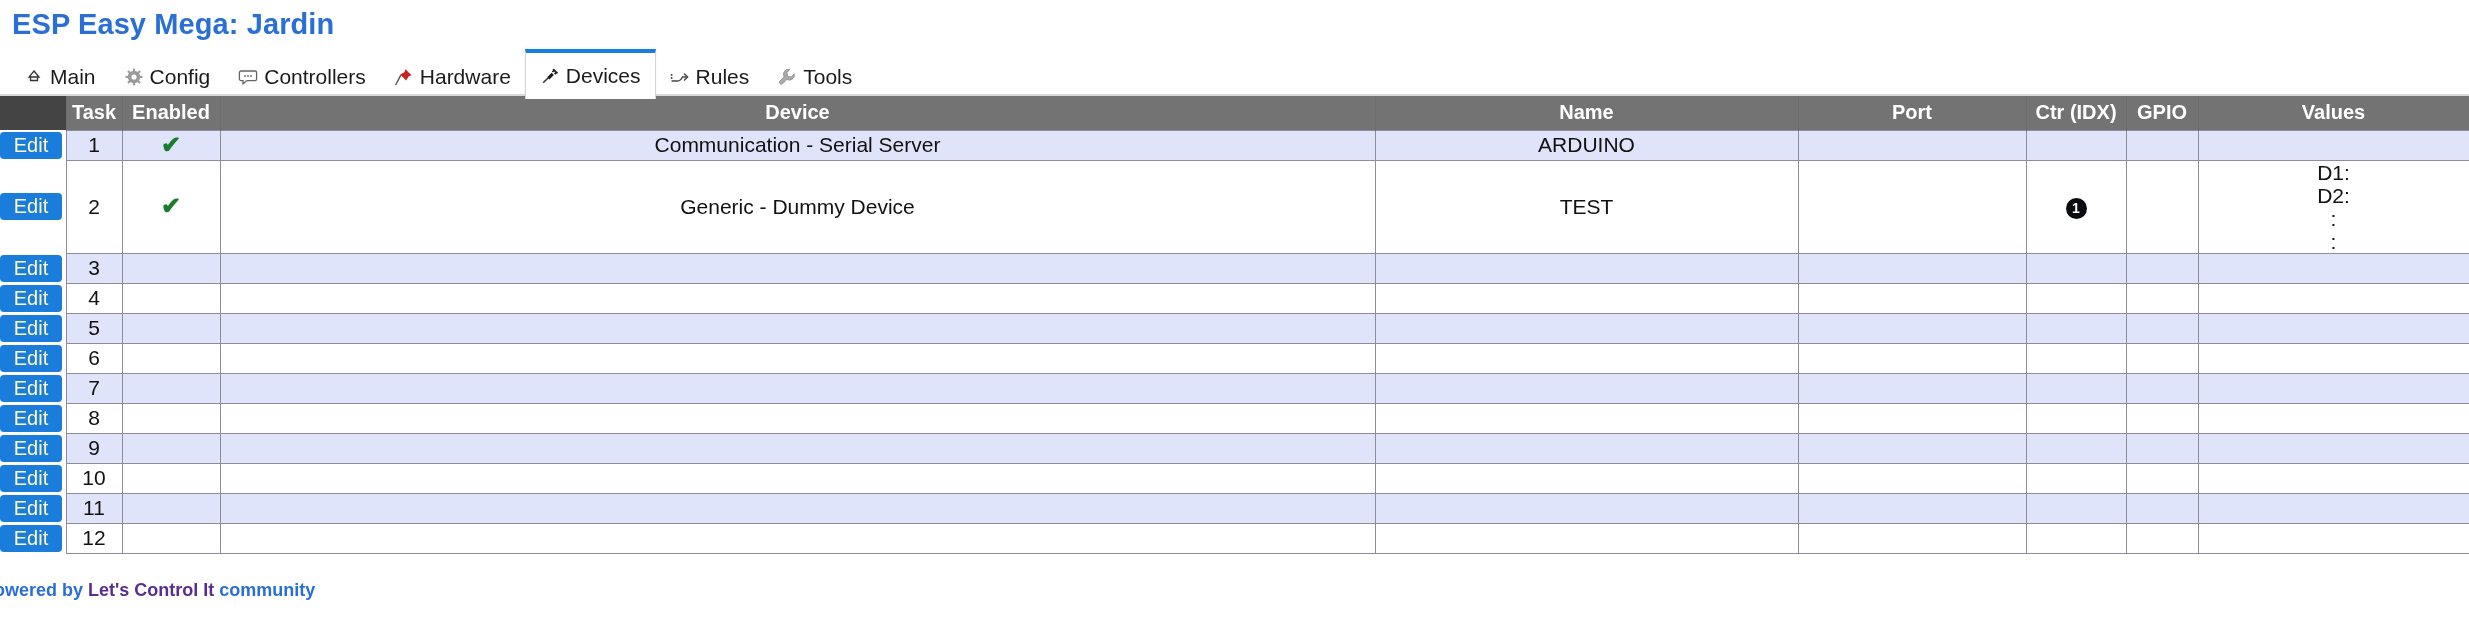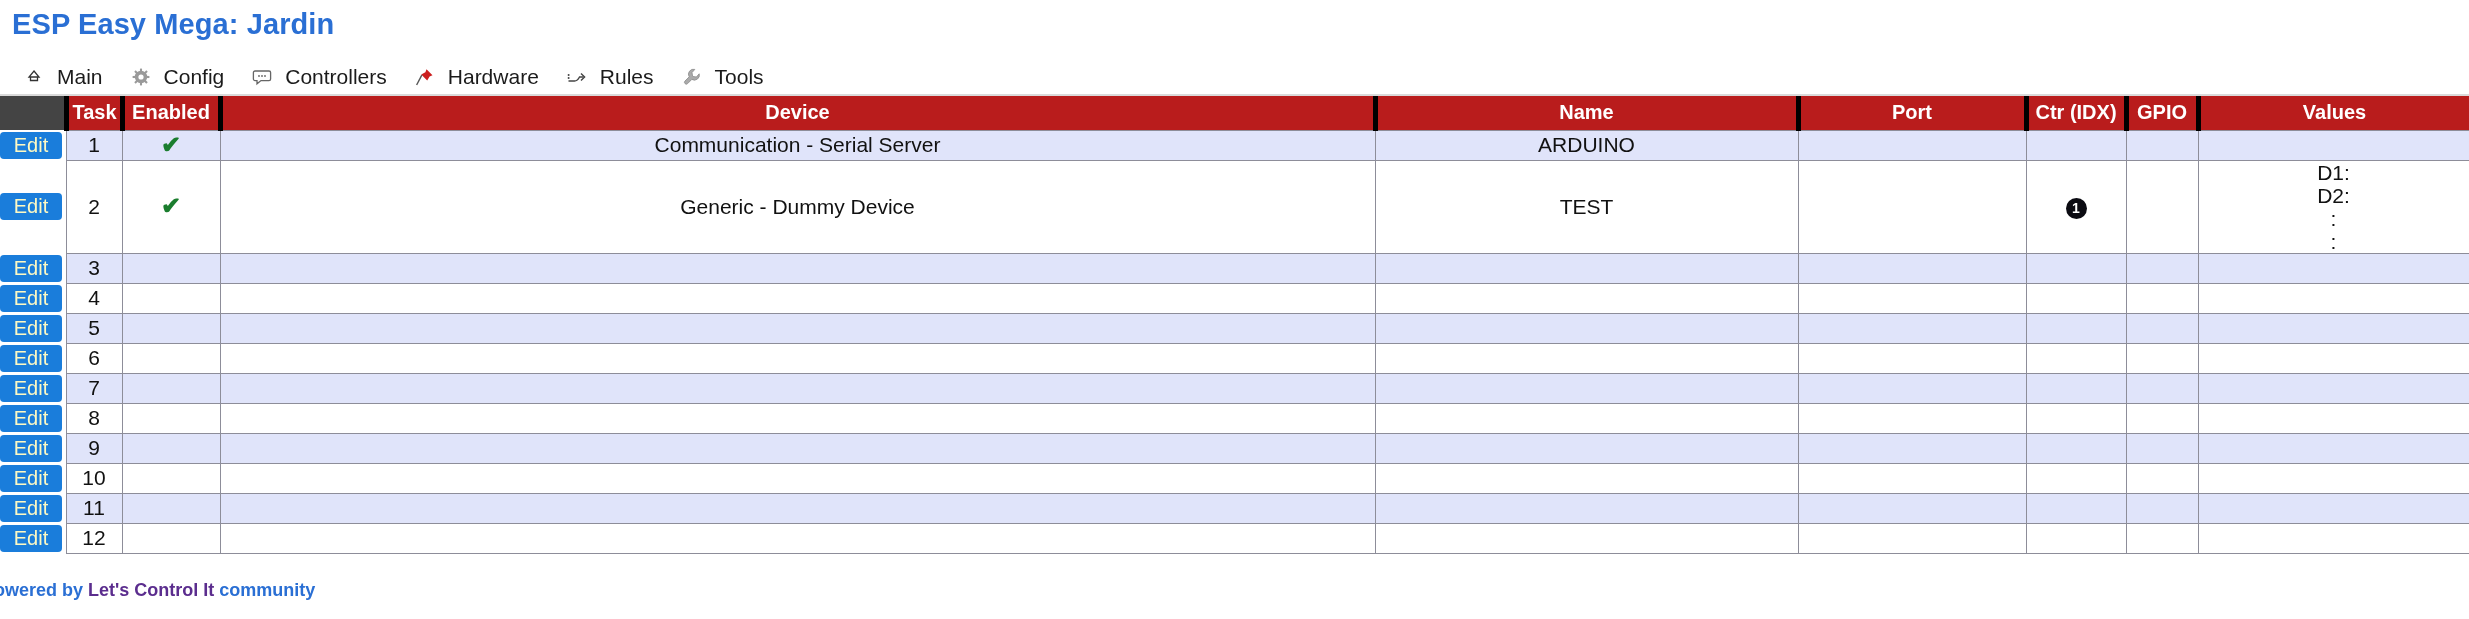--- a/index.html
+++ b/index.html
@@ -43,21 +43,21 @@
     position: absolute;
     left: 10px;
     top: 0px;
     height: 44px;
     display: flex;
     align-items: flex-end;
   }
   .navitem {
     display: flex;
     align-items: center;
-    gap: 13px;
+    gap: 6px;
     height: 38px;
     padding: 0 14px;
     font-size: 21px;
     color: #1b1b1b;
     white-space: nowrap;
     background: transparent;
     border: none;
     cursor: pointer;
     position: relative;
   }
@@ -84,29 +84,29 @@
   table.devtable {
     position: absolute;
     left: 0px;
     top: 96px;
     border-collapse: collapse;
     width: 2469px;
     table-layout: fixed;
     font-size: 20px;
   }
   table.devtable th {
-    background: #b91c1c;
+    background: #737373;
     color: #ffffff;
     font-size: 20px;
     font-weight: bold;
     text-align: center;
     height: 34px;
     padding: 0 4px;
     border-right: 1px solid #6c6c6c;
-    border-left: 5px solid #000000;
+    border-left: 1px solid #000000;
     vertical-align: middle;
   }
   table.devtable th.blank { border-left: none; }
   table.devtable td {
     border: 1px solid #8d8d99;
     text-align: center;
     vertical-align: middle;
     padding: 0 4px;
     color: #111111;
     font-size: 21px;
@@ -226,20 +226,31 @@
           <span>Controllers</span>
         </div>
         <div class="navitem">
           <span class="nav-ico">
             <svg viewBox="0 0 20 20">
               <path d="M11.5 2.2 L17.5 8.2 L14.6 9.4 L12.2 13.6 L6.2 7.6 L10.4 5.2 Z" fill="#cc1f1f"></path>
               <line x1="6.8" y1="8.2" x2="1.6" y2="18" stroke="#555" stroke-width="1.4"></line>
             </svg>
           </span>
           <span>Hardware</span>
+        </div>
+        <div class="navitem active">
+          <span class="nav-ico">
+            <svg viewBox="0 0 20 20">
+              <path d="M3.2 16.8 L8 12 L8 12 " stroke="#333" stroke-width="1.6" fill="none"></path>
+              <path d="M7.2 11.2 L11.6 6.8 L13.8 9 L9.4 13.4 Z" fill="#1b1b1b"></path>
+              <path d="M12.4 6 L14.2 4.2 M14.6 8.2 L16.4 6.4" stroke="#1b1b1b" stroke-width="1.7"></path>
+              <path d="M13.2 3.2 L17.4 7.4" stroke="#1b1b1b" stroke-width="1.7"></path>
+            </svg>
+          </span>
+          <span>Devices</span>
         </div>
         <div class="navitem">
           <span class="nav-ico">
             <svg viewBox="0 0 20 20">
               <path d="M1.5 14 h6 c3 0 4-2 5-4 h4" fill="none" stroke="#444" stroke-width="1.4"></path>
               <path d="M14 6.6 L17.6 10 L14 13.4" fill="none" stroke="#444" stroke-width="1.4"></path>
               <circle cx="1.6" cy="8" r="1" fill="#444"></circle>
               <circle cx="1.6" cy="11" r="1" fill="#444"></circle>
             </svg>
           </span>

